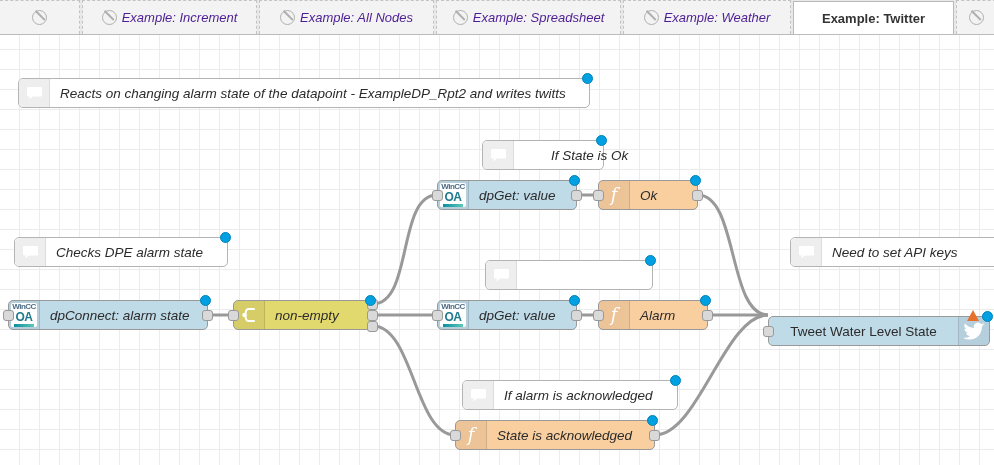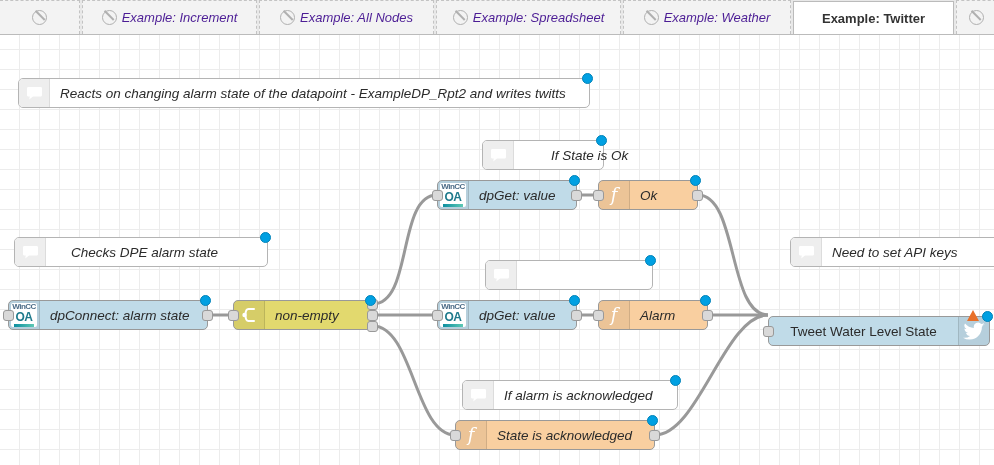--- a/index.html
+++ b/index.html
@@ -279,21 +279,21 @@
         </div>
         <div class="node c-comment" style="left: 482px; top: 105px; width: 122px; gap: 27px;">
           <div class="node-icon">
             <svg class="glyph-svg" width="17" height="15" viewBox="0 0 17 15">
               <path d="M2 1 H15 A1.5 1.5 0 0 1 16 2.5 V9 A1.5 1.5 0 0 1 15 10.5 H7 L3.2 13.6 L3.8 10.5 H2 A1.5 1.5 0 0 1 1 9 V2.5 A1.5 1.5 0 0 1 2 1 Z" fill="#ffffff"></path>
             </svg>
           </div>
           <div class="nlabel">If State is Ok</div>
           <div class="statusdot"></div>
         </div>
-        <div class="node c-comment" style="left: 14px; top: 202px; width: 254px; gap: 15px;">
+        <div class="node c-comment" style="left: 14px; top: 202px; width: 214px;">
           <div class="node-icon">
             <svg class="glyph-svg" width="17" height="15" viewBox="0 0 17 15">
               <path d="M2 1 H15 A1.5 1.5 0 0 1 16 2.5 V9 A1.5 1.5 0 0 1 15 10.5 H7 L3.2 13.6 L3.8 10.5 H2 A1.5 1.5 0 0 1 1 9 V2.5 A1.5 1.5 0 0 1 2 1 Z" fill="#ffffff"></path>
             </svg>
           </div>
           <div class="nlabel">Checks DPE alarm state</div>
           <div class="statusdot"></div>
         </div>
         <div class="node c-comment" style="left: 790px; top: 202px; width: 222px;">
           <div class="node-icon">

